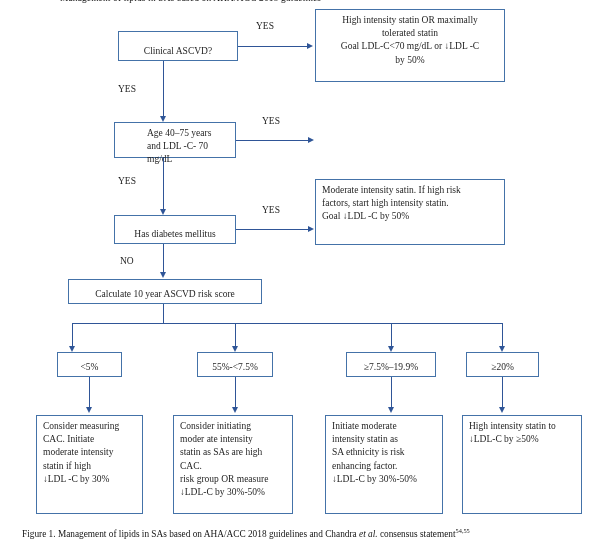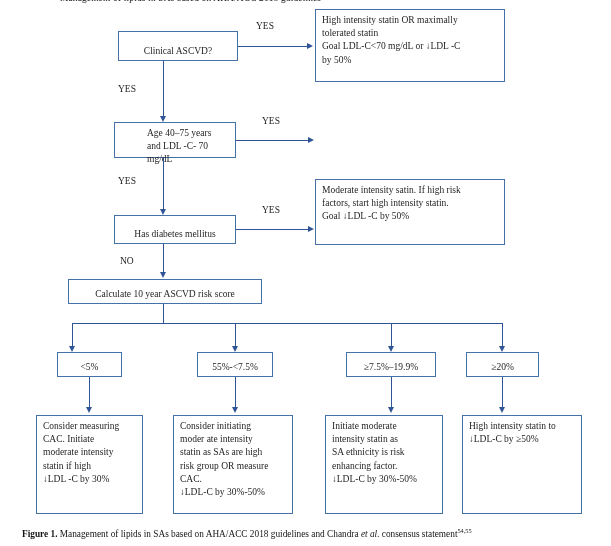--- a/index.html
+++ b/index.html
@@ -70,21 +70,21 @@
   }
   #caption {
     position: absolute;
     left: 22px;
     top: 524px;
     width: 578px;
     font-size: 9.3px;
     line-height: 13px;
     color: #141414;
   }
-  #caption .fignum { font-weight: bold; }
+  #caption .fignum { font-weight: normal; }
   #caption .ital { font-style: italic; }
   #caption .sup { font-size: 6.3px; vertical-align: super; }
   #topsliver {
     position: absolute;
     left: 0; top: 0;
     width: 611px; height: 6px;
     overflow: hidden;
     font-size: 9.3px;
     color: #141414;
     white-space: nowrap;
@@ -101,21 +101,21 @@
   </div>
 
   <div class="box center" style="left:118px; top:31px; width:120px; height:30px;">
     <span>Clinical ASCVD?</span>
   </div>
 
   <div class="conn h" style="left:238px; top:46px; width:70px;"></div>
   <div class="arrow-r" style="left:307px; top:42.5px;"></div>
   <div class="lbl" style="left:256px; top:21px;">YES</div>
 
-  <div class="box left" style="left:315px; top:9px; width:190px; height:73px;">
+  <div class="box left" style="left:315px; top:9px; width:190px; height:73px;text-align:center;">
     <p>High intensity statin OR maximally</p>
     <p>tolerated statin</p>
     <p>Goal LDL-C&lt;70 mg/dL or ↓LDL -C</p>
     <p>by 50%</p>
   </div>
 
   <div class="conn v" style="left:163px; top:61px; height:56px;"></div>
   <div class="arrow-d" style="left:159.5px; top:116px;"></div>
   <div class="lbl" style="left:118px; top:84px;">YES</div>
 
@@ -200,22 +200,22 @@
     <p>CAC. Initiate</p>
     <p>moderate intensity</p>
     <p>statin if high</p>
     <p>↓LDL -C by 30%</p>
   </div>
 
   <div class="box left" style="left:173px; top:415px; width:120px; height:99px;">
     <p>Consider initiating</p>
     <p>moder ate intensity</p>
     <p>statin as SAs are high</p>
+    <p>CAC.</p>
     <p>risk group OR measure</p>
-    <p>CAC.</p>
     <p>↓LDL-C by 30%-50%</p>
   </div>
 
   <div class="box left" style="left:325px; top:415px; width:118px; height:99px;">
     <p>Initiate moderate</p>
     <p>intensity statin as</p>
     <p>SA ethnicity is risk</p>
     <p>enhancing factor.</p>
     <p>↓LDL-C by 30%-50%</p>
   </div>

